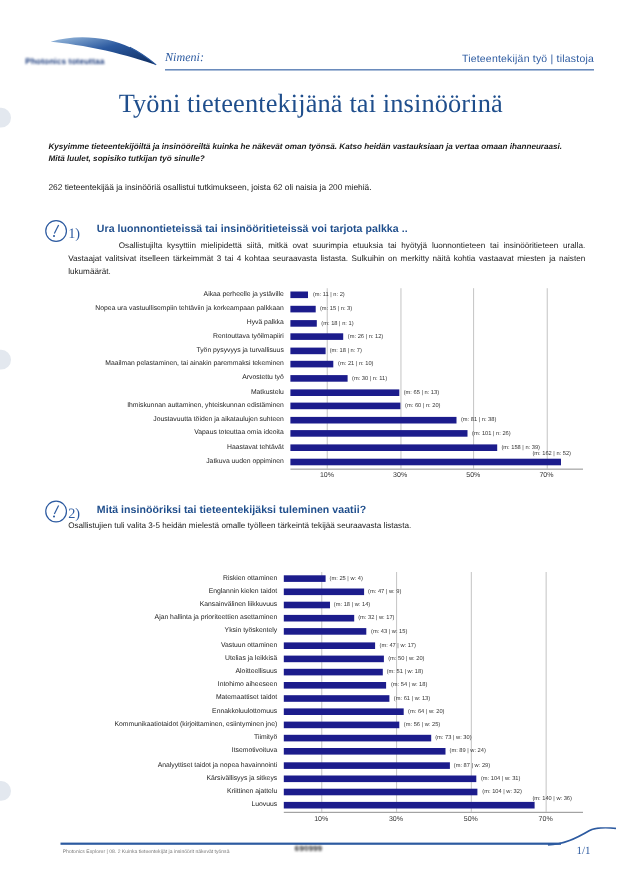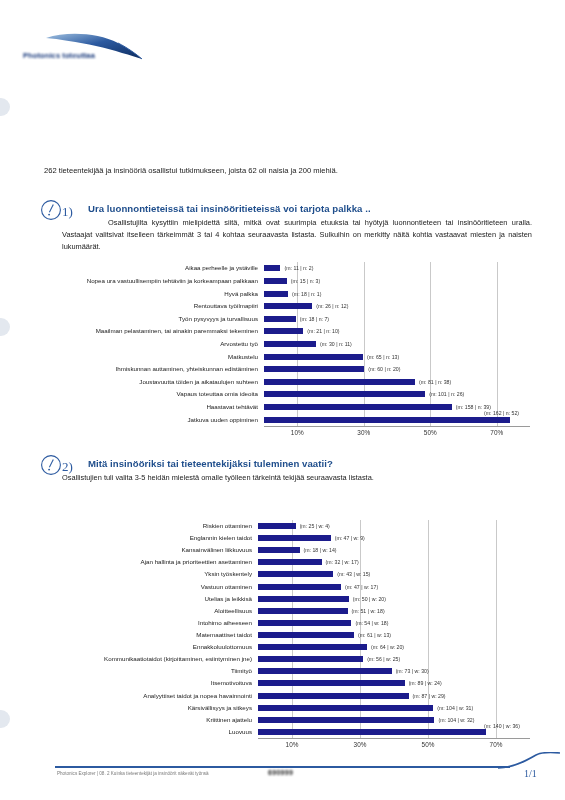--- a/index.html
+++ b/index.html
@@ -145,22 +145,28 @@
             <stop offset="45%" stop-color="#2c5aa0"></stop>
             <stop offset="100%" stop-color="#0d2b5e"></stop>
           </linearGradient>
         </defs>
         <path d="M6 8 C28 1, 58 3, 78 13 C88 18, 96 24, 102 29 C92 26, 74 20, 56 16 C38 12, 18 9, 6 8 Z" fill="url(#sw)"></path>
         <path d="M78 13 C88 18, 96 24, 102 29" stroke="#2c5aa0" stroke-width="1" fill="none"></path>
       </svg>
       <div class="logo-text">Photonics toteuttaa</div>
     </div>
 
+    <div class="name-field">
+      <span class="name-label">Nimeni:</span>
+      <span class="header-right">Tieteentekijän työ | tilastoja</span>
+    </div>
   </div>
 
+  <h1 class="title">Työni tieteentekijänä tai insinöörinä</h1>
+  <p class="intro">Kysyimme tieteentekijöiltä ja insinööreiltä kuinka he näkevät oman työnsä. Katso heidän vastauksiaan ja vertaa omaan ihanneuraasi. Mitä luulet, sopisiko tutkijan työ sinulle?</p>
   <p class="stat-line">262 tieteentekijää ja insinööriä osallistui tutkimukseen, joista 62 oli naisia ja 200 miehiä.</p>
 
   <div class="dot-left" style="top:98px"></div>
   <div class="dot-left" style="top:318px"></div>
   <div class="dot-left" style="top:710px"></div>
 
   <div class="sec" style="top:203px">
     <svg class="sec-badge" viewBox="0 0 42 22">
       <circle cx="11" cy="11" r="9.4" fill="none" stroke="#2c5aa0" stroke-width="1.1"></circle>
       <path d="M13.3 5.5 L9.4 13.2" stroke="#2c5aa0" stroke-width="1.1" fill="none"></path>

